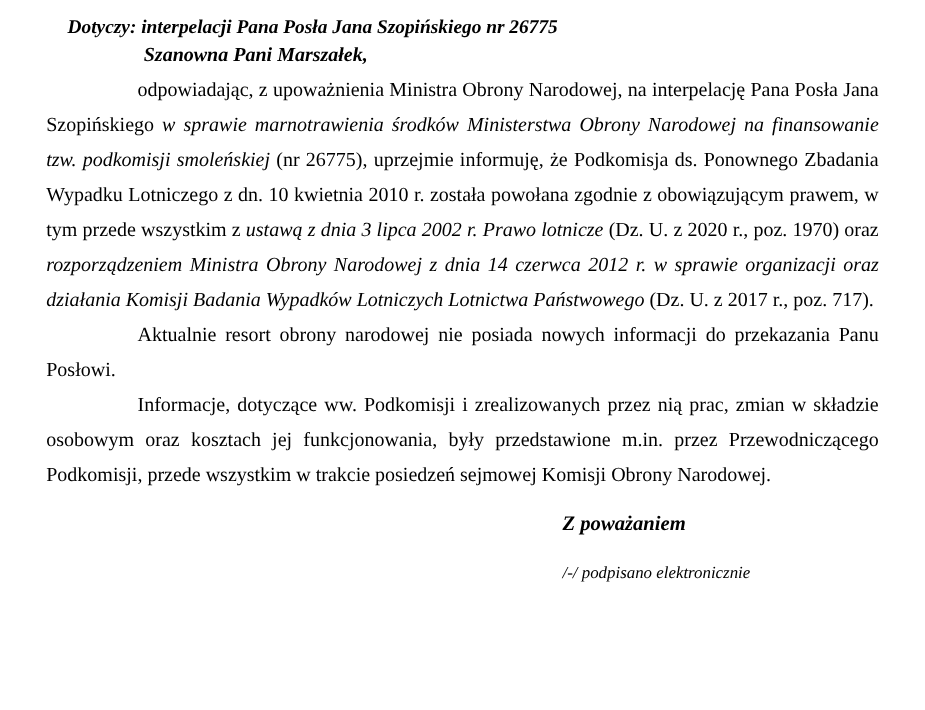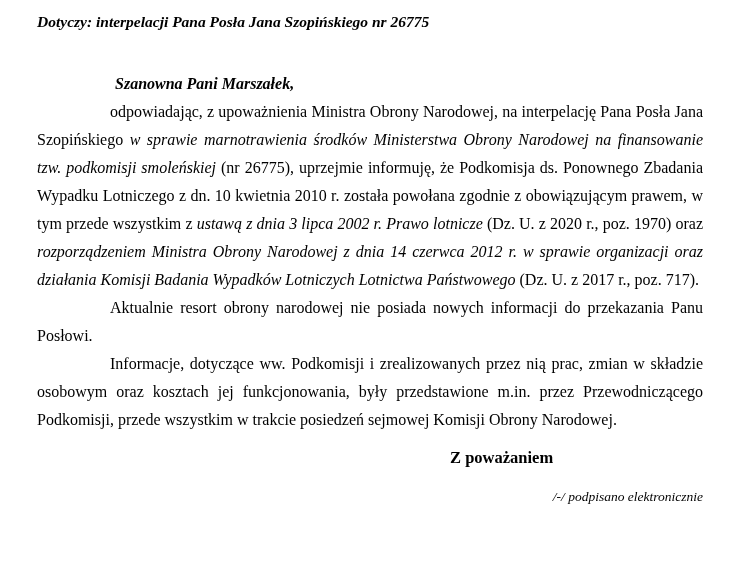--- a/index.html
+++ b/index.html
@@ -15,27 +15,27 @@
     overflow: hidden;
   }
   .doc {
     padding: 0 37px;
     box-sizing: border-box;
     width: 740px;
     height: 568px;
   }
   .subject {
     margin-top: 12px;
+    margin-left: 17px;
     font-size: 15.5px;
     line-height: 19px;
     font-weight: bold;
     font-style: italic;
   }
   .salutation {
-    margin-top: 39px;
     margin-left: 78px;
     font-size: 16px;
     line-height: 28px;
     font-weight: bold;
     font-style: italic;
   }
   .body-text {
     font-size: 16px;
     line-height: 28px;
     text-align: justify;
@@ -48,27 +48,27 @@
     font-style: italic;
   }
   .closing-block {
     margin-top: 10px;
     margin-left: 413px;
   }
   .closing {
     font-size: 16.5px;
     line-height: 28px;
     font-weight: bold;
+    font-style: italic;
   }
   .sig {
     margin-top: 16px;
     font-size: 13.5px;
     line-height: 18px;
     font-style: italic;
-    text-align: right;
   }
 </style>
 </head>
 <body>
 
 <div class="doc">
   <div class="subject">Dotyczy: interpelacji Pana Posła Jana Szopińskiego nr 26775</div>
 
   <div class="salutation">Szanowna Pani Marszałek,</div>
 

